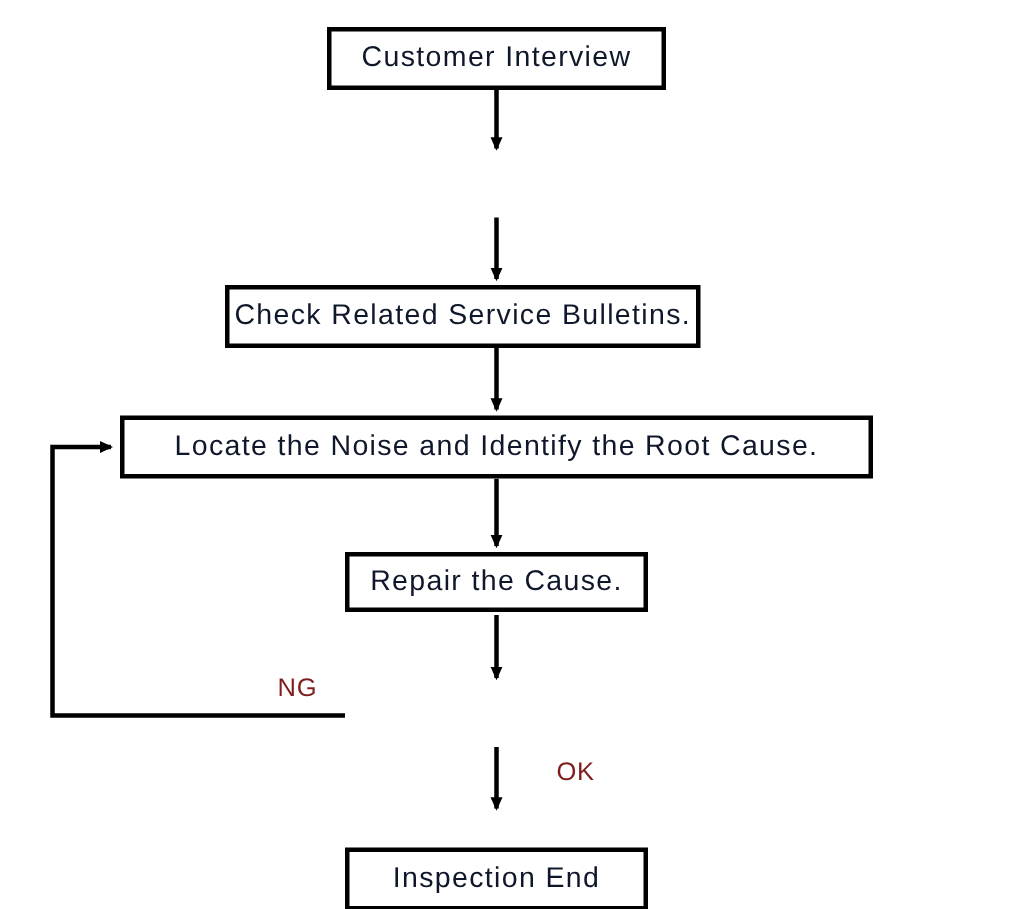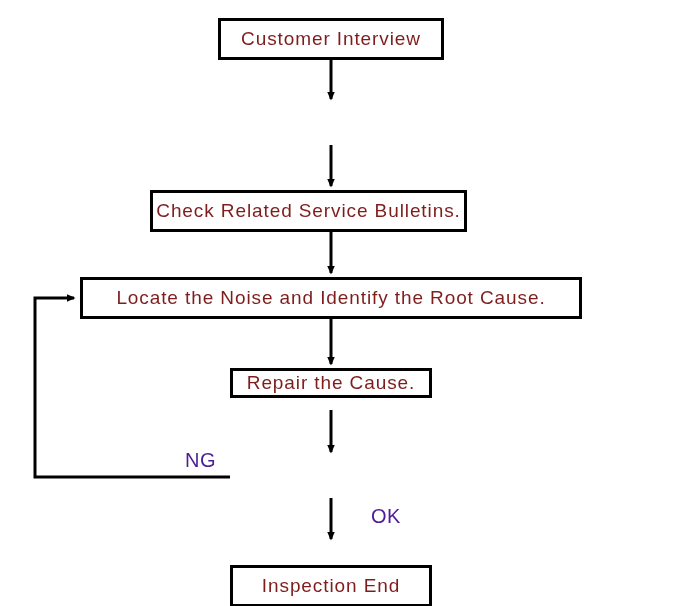--- a/index.html
+++ b/index.html
@@ -23,32 +23,32 @@
     height: 606px;
   }
   .node-box {
     position: absolute;
     box-sizing: border-box;
     border: 3px solid #000000;
     background: #ffffff;
     display: flex;
     align-items: center;
     justify-content: center;
-    color: #7f1d1d;
+    color: #0f172a;
     font-family: "Liberation Sans", sans-serif;
     font-size: 19px;
     font-weight: 500;
     letter-spacing: 0.9px;
     white-space: nowrap;
   }
   .edge-label {
     position: absolute;
-    color: #4c1d95;
+    color: #7f1d1d;
     font-family: "Liberation Sans", sans-serif;
-    font-size: 20px;
+    font-size: 17px;
     letter-spacing: 0.5px;
     white-space: nowrap;
   }
 </style>
 </head>
 <body>
 
 <div id="canvas">
 
   <svg class="layer" viewBox="0 0 688 606" xmlns="http://www.w3.org/2000/svg">
@@ -79,21 +79,21 @@
 
 
   <div class="node-box" style="left:150px; top:190px; width:317px; height:42px;">
     <span>Check Related Service Bulletins.</span>
   </div>
 
   <div class="node-box" style="left:80px; top:277px; width:502px; height:42px;">
     <span>Locate the Noise and Identify the Root Cause.</span>
   </div>
 
-  <div class="node-box" style="left:230px; top:368px; width:202px; height:30px;">
+  <div class="node-box" style="left:230px; top:368px; width:202px; height:40px;">
     <span>Repair the Cause.</span>
   </div>
 
 
   <div class="node-box" style="left:230px; top:543px; width:202px; height:42px;margin-top:22px;">
     <span>Inspection End</span>
   </div>
 
   <div class="edge-label" style="left:185px; top:449px;">NG</div>
 

